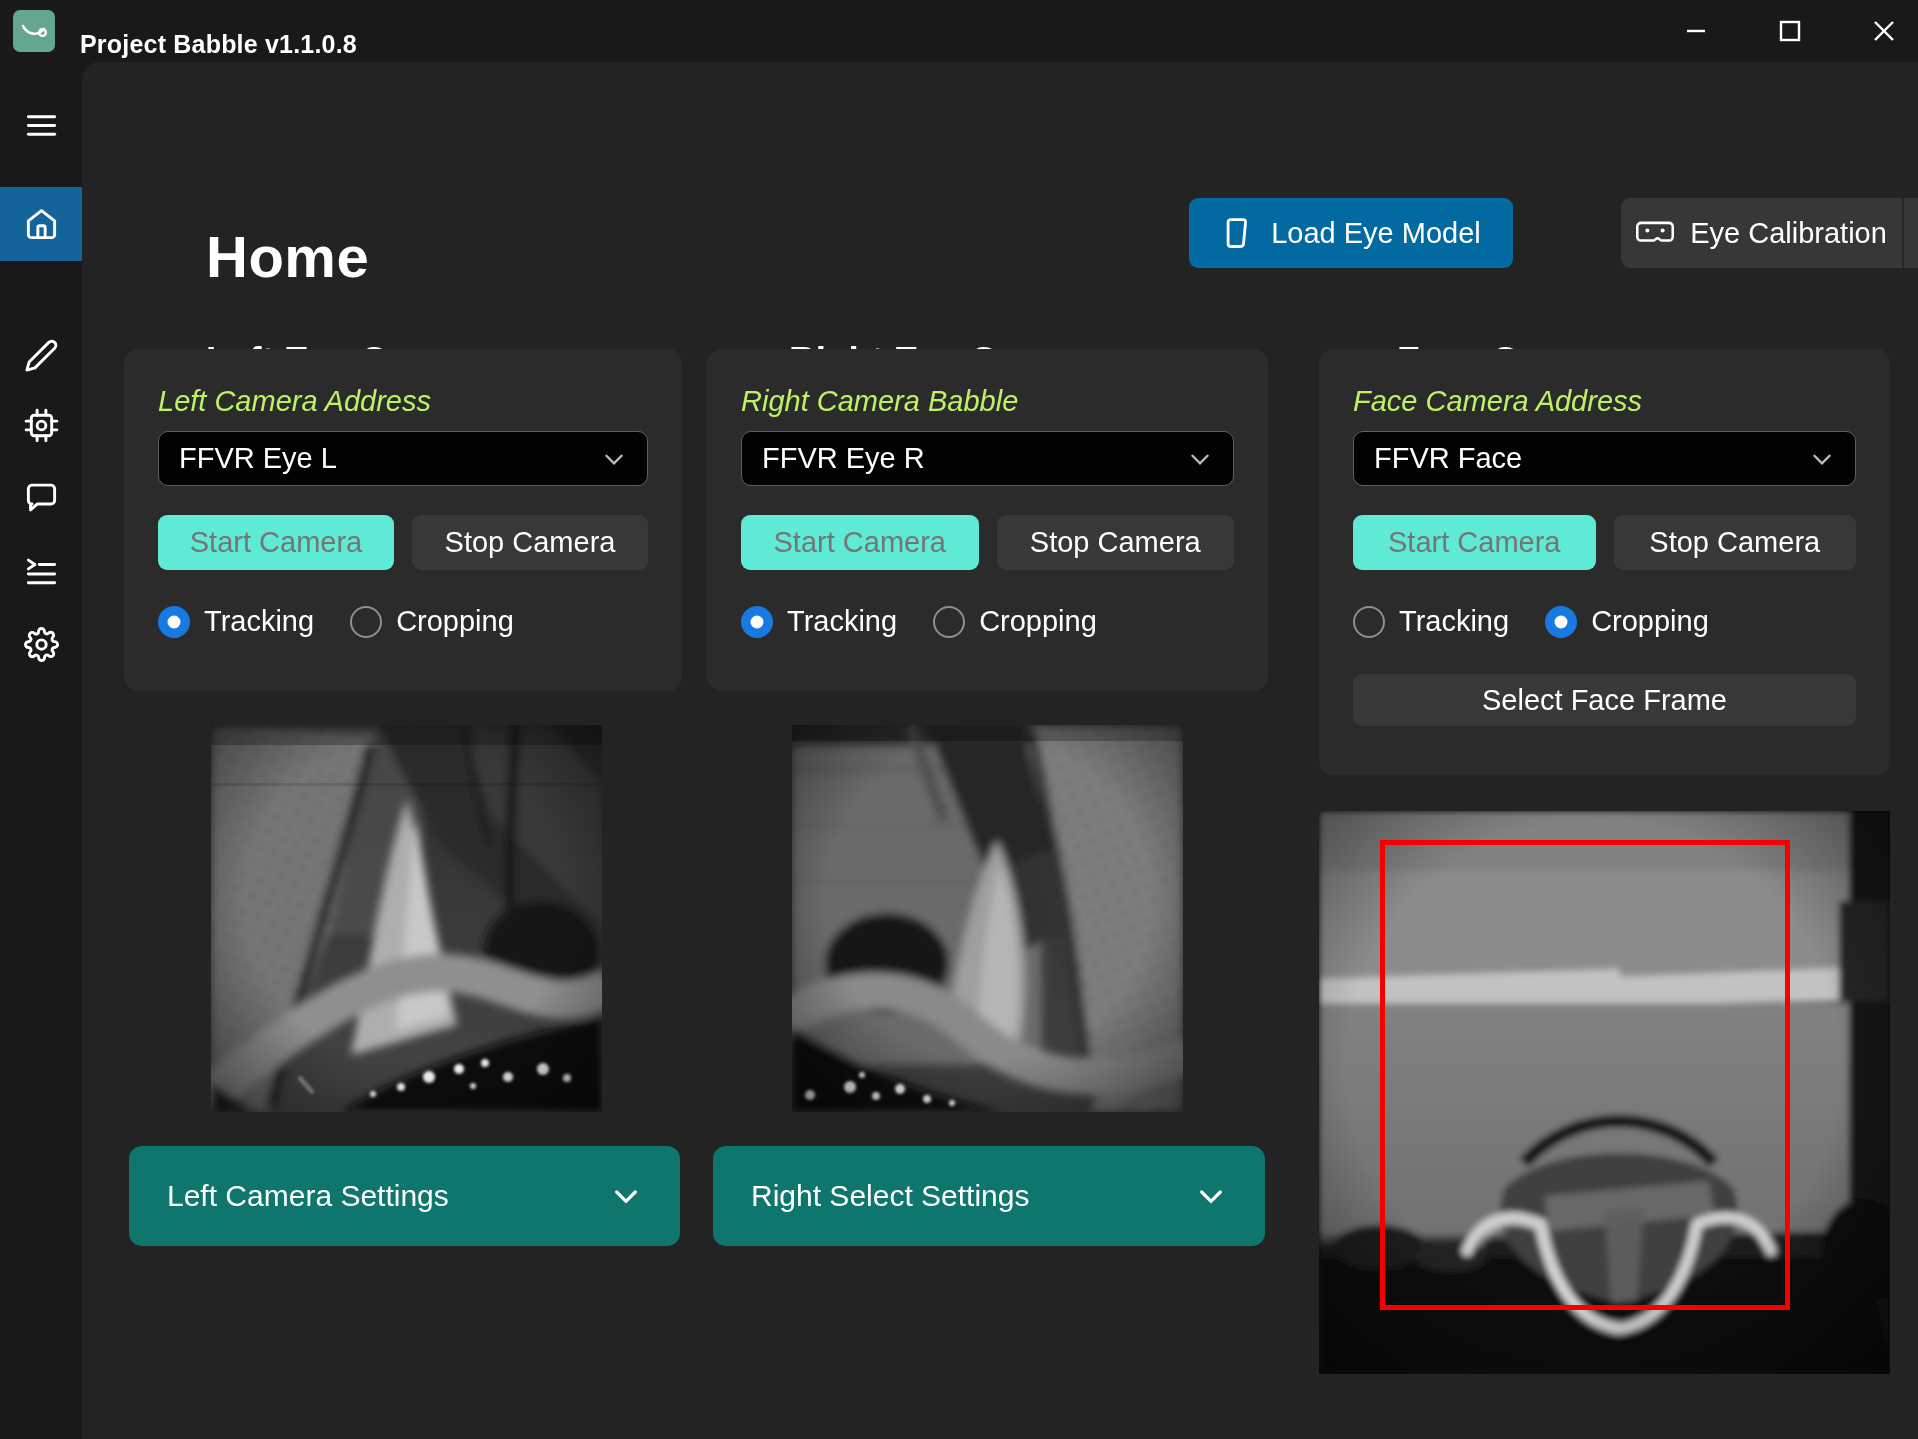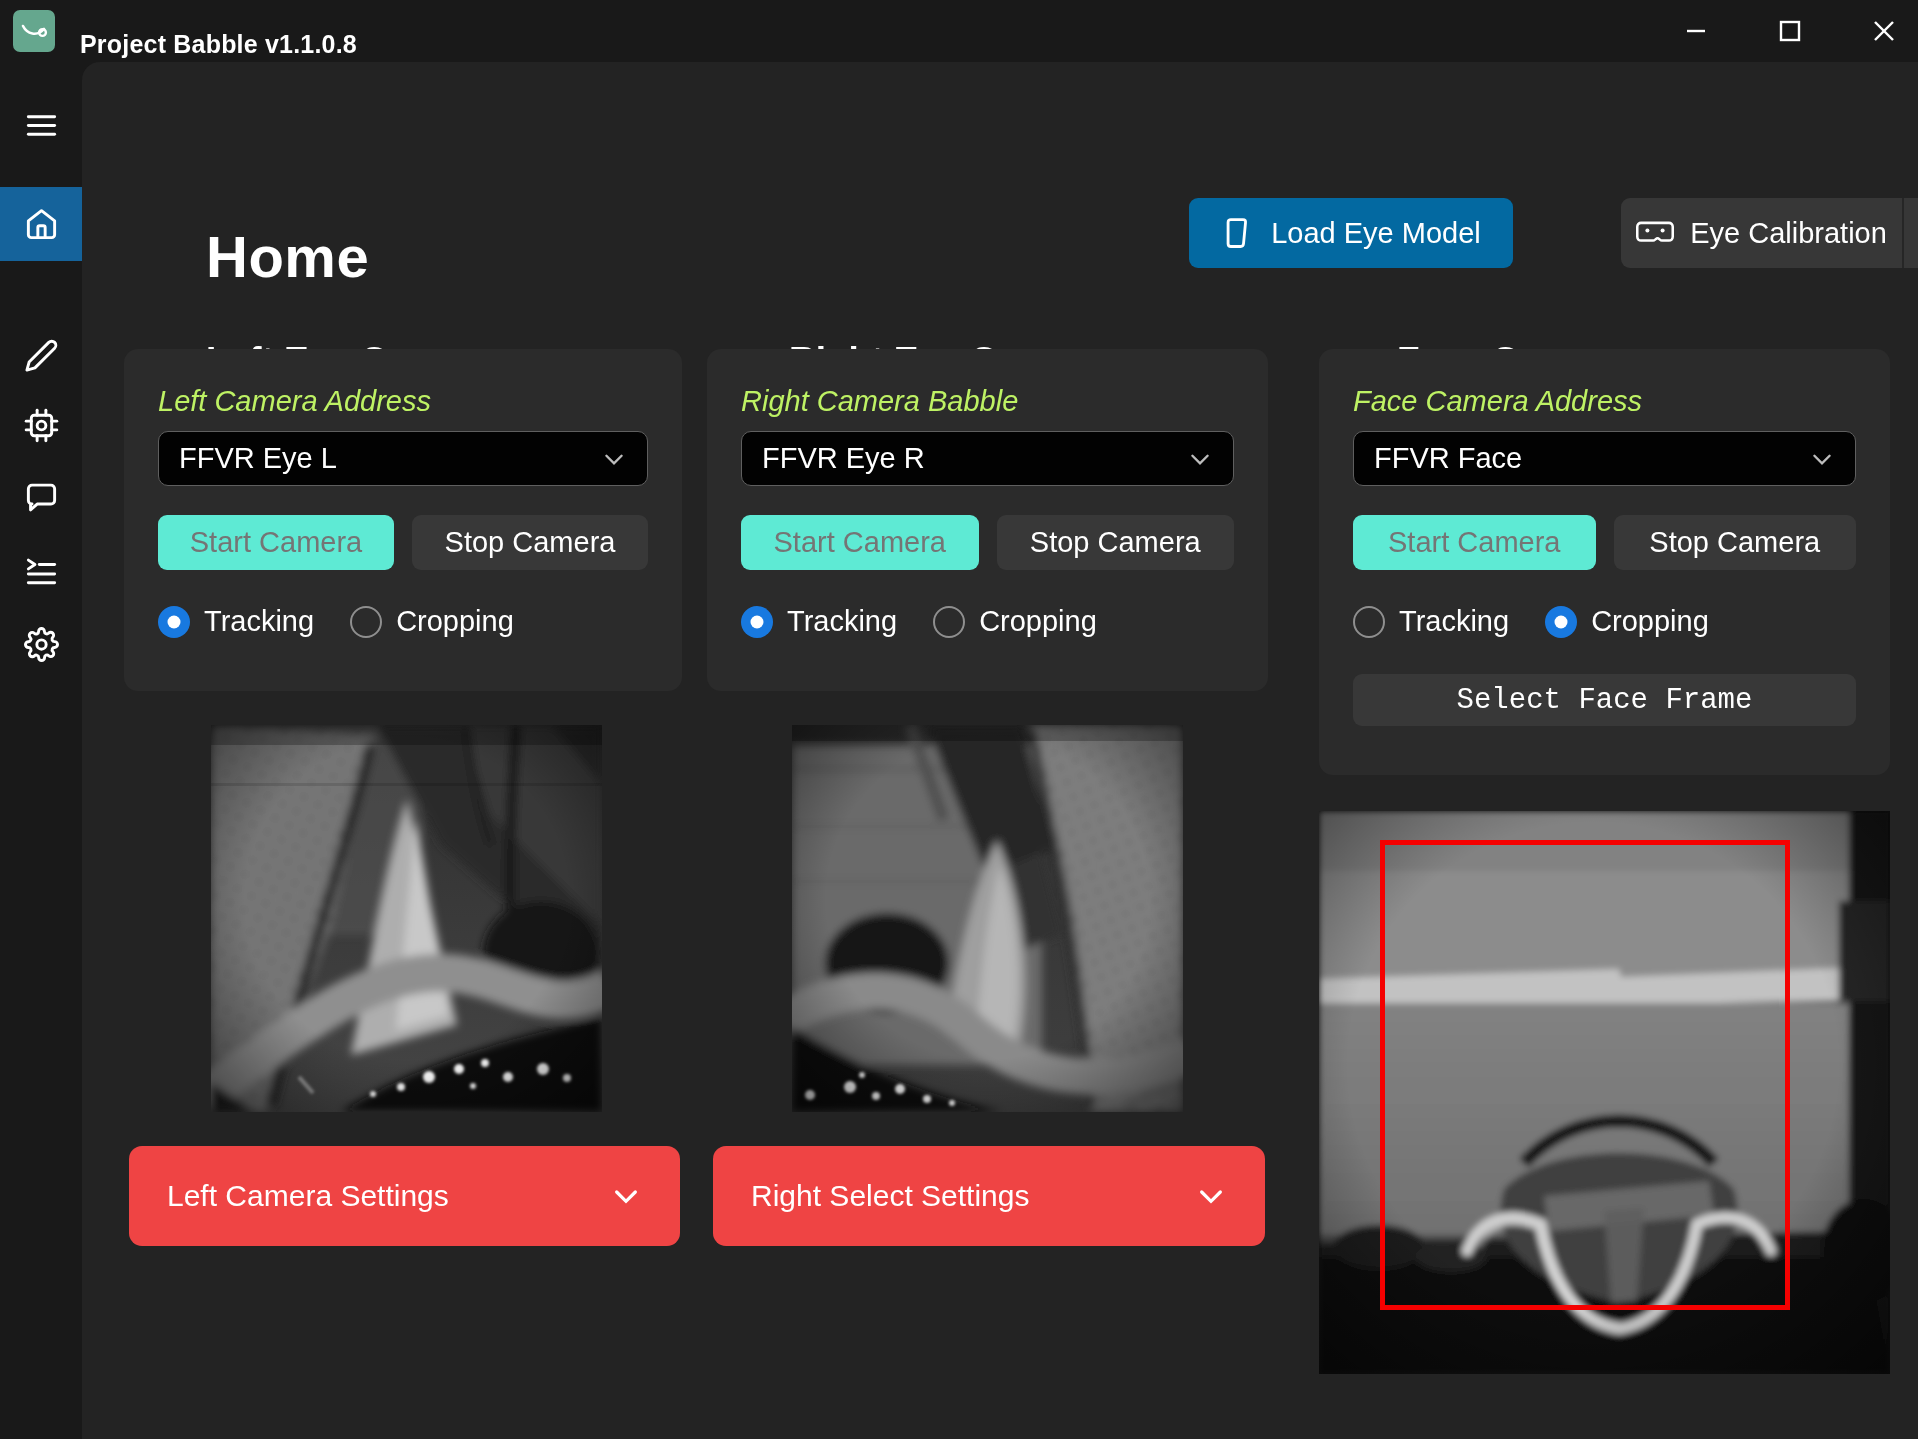--- a/index.html
+++ b/index.html
@@ -58,29 +58,29 @@
        font-size:29px;font-family:inherit;cursor:pointer;}
   .btn.disabled{background:#5eead4;color:#757575;cursor:default;}
   .radio-row{display:flex;align-items:center;margin-top:35px;gap:14px;}
   .radio{width:32px;height:32px;border-radius:50%;border:2.5px solid #8f8f8f;
          box-sizing:border-box;cursor:pointer;flex:none;}
   .radio.sel{border:0;background:var(--accent-blue,#1879e0);position:relative;}
   .radio.sel::after{content:"";position:absolute;left:50%;top:50%;width:13px;height:13px;
                     border-radius:50%;background:#fff;transform:translate(-50%,-50%);}
   .rlabel{font-size:29px;margin-right:22px;}
   .face-btn{width:100%;height:52px;margin-top:36px;background:#383838;border:0;border-radius:9px;
-            color:#fff;font-size:29px;font-family:Liberation Mono, monospace;cursor:pointer;}
+            color:#fff;font-size:29px;font-family:Liberation Sans, sans-serif;cursor:pointer;}
 
   
   .preview{position:absolute;overflow:hidden;background:#222;}
   .preview svg{display:block;}
   .crop-rect{position:absolute;border:5px solid var(--crop-rect-red,#f50000);box-sizing:border-box;}
 
   
-  .settings-bar{position:absolute;top:1146px;height:100px;background:#ef4444;border-radius:13px;
+  .settings-bar{position:absolute;top:1146px;height:100px;background:#0f766e;border-radius:13px;
                 display:flex;align-items:center;padding:0 38px;box-sizing:border-box;cursor:pointer;}
   .settings-bar .txt{font-size:30px;flex:1;}
   .settings-bar svg{width:32px;height:32px;stroke:#fff;stroke-width:2.4;fill:none;stroke-linecap:round;}
 </style>
 </head>
 <body>
 
 <header class="titlebar">
   <div class="app-icon">
     <svg width="32" height="32" viewBox="0 0 32 32">

